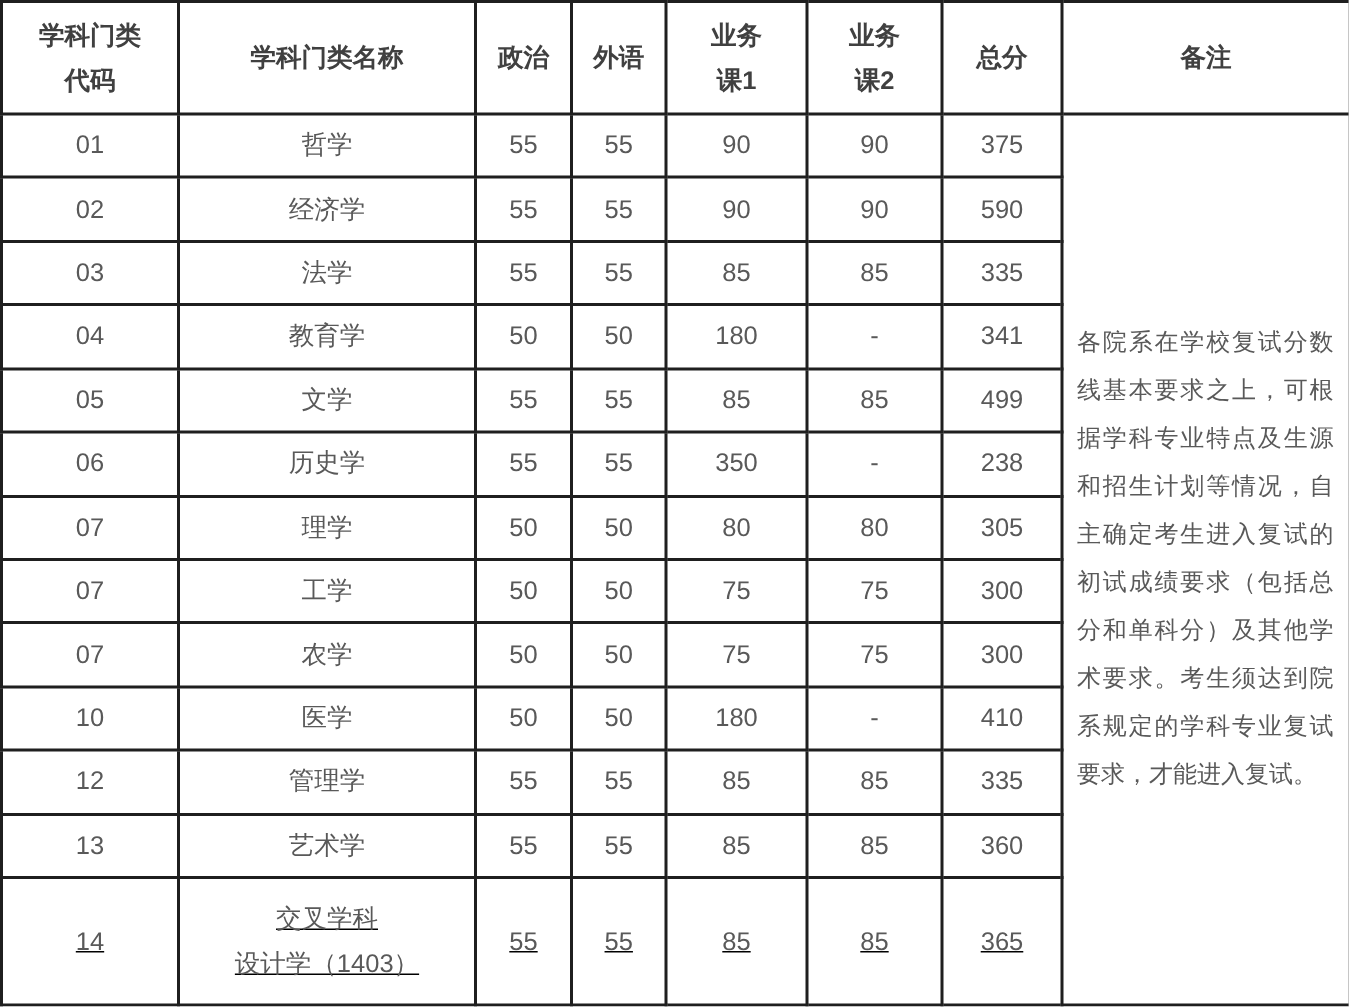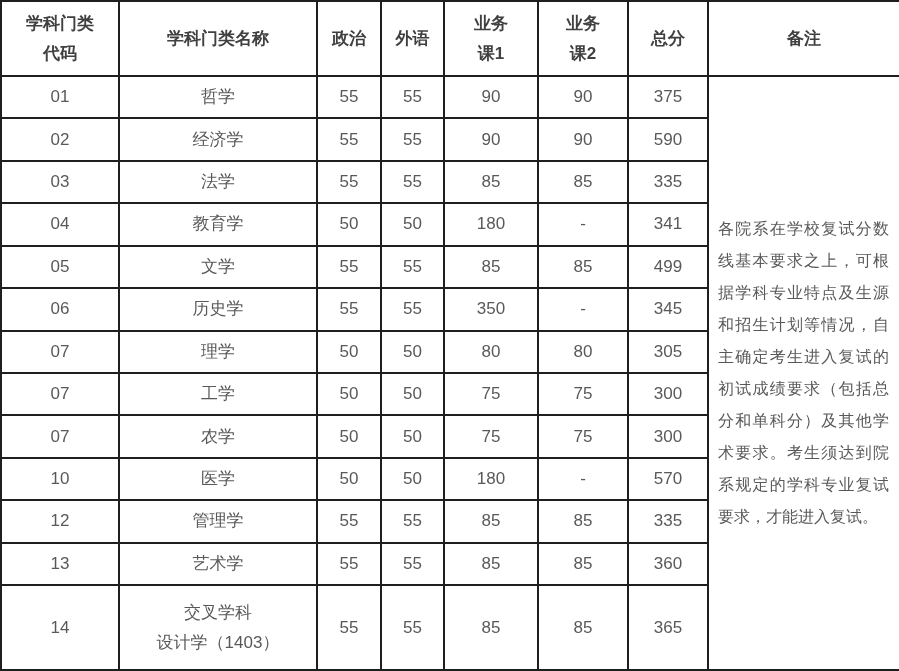--- a/index.html
+++ b/index.html
@@ -27,21 +27,21 @@
     font-weight:bold;color:var(--header-text);
     font-size:17px;
   }
   .hl{line-height:30px;}
   td{
     color:var(--body-text);
     font-size:17px;
   }
   thead tr{height:75px;}
   tbody tr{height:42px;}
-  tbody tr.tall{height:84px;}
+  tbody tr.tall{height:84px;text-decoration:underline;}
   .name-line{line-height:30px;}
   td.remark-cell{
     text-align:justify;
     text-justify:inter-ideograph;
     vertical-align:middle;
     padding:0 10px 0 9px;
     font-size:16px;
     line-height:32px;
   }
 </style>
@@ -149,21 +149,21 @@
       </tr>
       <tr>
         <td>06</td>
         <td>
           <div class="name-line">历史学</div>
         </td>
         <td>55</td>
         <td>55</td>
         <td>350</td>
         <td>-</td>
-        <td>345</td>
+        <td>238</td>
       </tr>
       <tr>
         <td>07</td>
         <td>
           <div class="name-line">理学</div>
         </td>
         <td>50</td>
         <td>50</td>
         <td>80</td>
         <td>80</td>
@@ -193,21 +193,21 @@
       </tr>
       <tr>
         <td>10</td>
         <td>
           <div class="name-line">医学</div>
         </td>
         <td>50</td>
         <td>50</td>
         <td>180</td>
         <td>-</td>
-        <td>570</td>
+        <td>410</td>
       </tr>
       <tr>
         <td>12</td>
         <td>
           <div class="name-line">管理学</div>
         </td>
         <td>55</td>
         <td>55</td>
         <td>85</td>
         <td>85</td>

